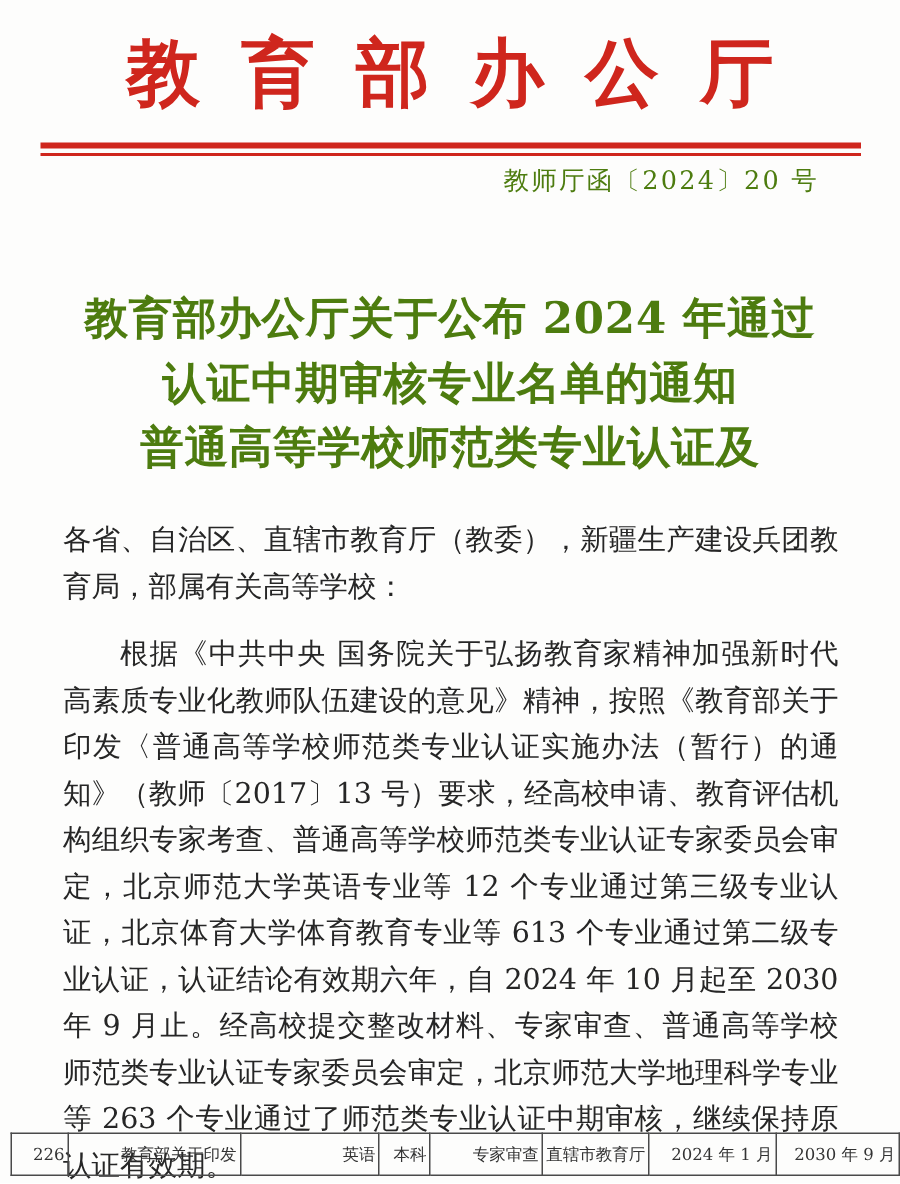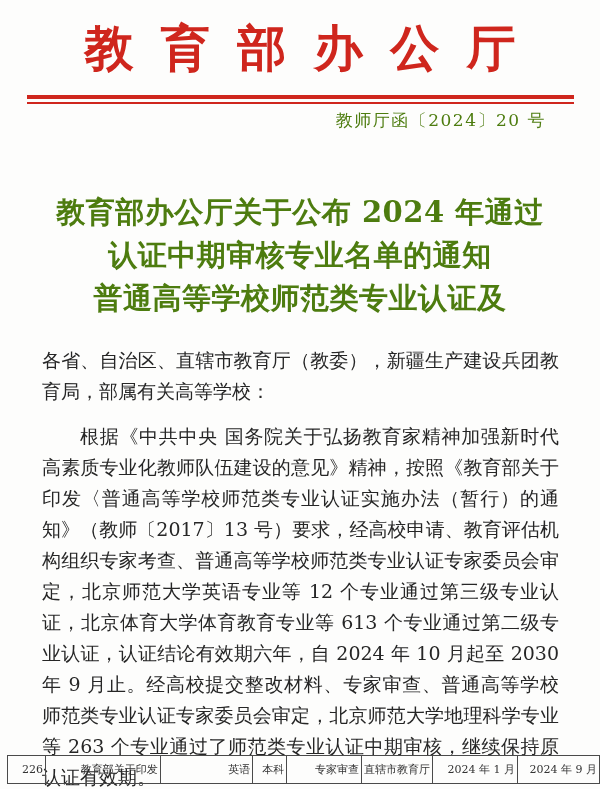--- a/index.html
+++ b/index.html
@@ -97,18 +97,18 @@
     </colgroup>
     <tbody>
         <tr>
       <td>226</td>
       <td>教育部关于印发</td>
       <td>英语</td>
       <td>本科</td>
       <td>专家审查</td>
       <td>直辖市教育厅</td>
       <td>2024 年 1 月</td>
-      <td>2024 年 9 月</td>
+      <td>2030 年 9 月</td>
     </tr>
   </tbody>
     </table>
 
 </div>
 
 </body></html>

